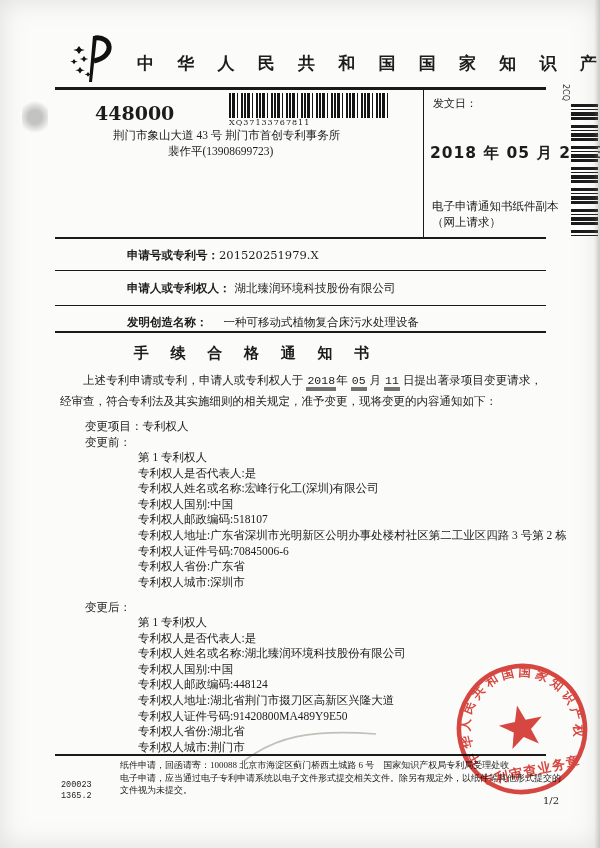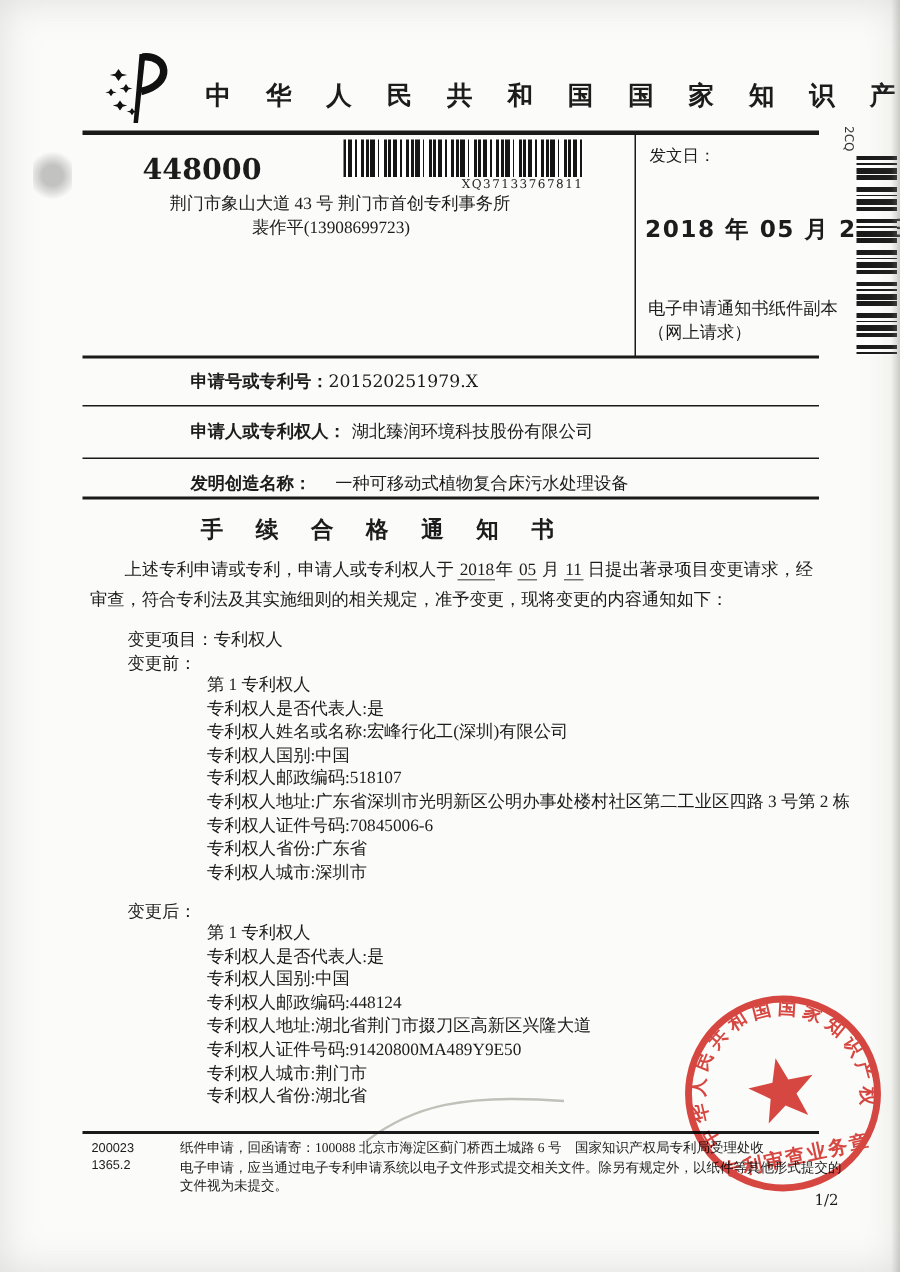--- a/index.html
+++ b/index.html
@@ -10,37 +10,37 @@
   }
   .abs{position:absolute;}
   .rule{background:#1a1a1a;}
   
   .agency-title{font-size:17px;font-weight:bold;letter-spacing:9.5px;white-space:nowrap;}
   .postcode{font-size:19px;font-weight:bold;font-family:"DejaVu Serif",serif;}
   .addr{font-size:11.5px;white-space:nowrap;}
   .barcode-h{
     background:repeating-linear-gradient(90deg,#151515 0 2px,#fff 2px 3px,#151515 3px 6px,#fff 6px 8px,#151515 8px 9px,#fff 9px 12px,#151515 12px 14px,#fff 14px 15px);
   }
-  .barcode-num{font-size:8px;letter-spacing:1px;font-family:"DejaVu Serif",serif;text-align:right;}
+  .barcode-num{font-size:8px;letter-spacing:1px;font-family:"DejaVu Serif",serif;text-align:left;}
   .vline{background:#1a1a1a;width:1px;}
   .issue-label{font-size:11px;}
   .issue-date{font-size:15.5px;font-weight:bold;font-family:"DejaVu Sans","Liberation Sans",sans-serif;letter-spacing:1px;white-space:nowrap;}
   .copy-note{font-size:11.5px;line-height:1.35;width:132px;}
   
   .row-label{font-size:11.5px;font-weight:bold;padding-left:42px;}
   .row-value{font-size:11.5px;font-weight:normal;font-family:"DejaVu Serif",serif;}
   .row-value-normal{font-size:11.5px;font-weight:normal;margin-top:36px;}
   
   .notice-title{font-size:15px;font-weight:bold;letter-spacing:9px;white-space:nowrap;}
   .para{font-size:11.5px;line-height:1.78;text-indent:2em;width:482px;text-align:justify;}
-  .u{border-bottom:1px solid #737373;padding:0 1px;}
+  .u{border-bottom:4px solid #737373;padding:0 1px;font-family:Liberation Mono, monospace;}
   .chg{font-size:11.5px;white-space:nowrap;}
   .chg-list div{font-size:11.5px;line-height:15.6px;white-space:nowrap;}
   
-  .foot-code{font-size:8.5px;line-height:11px;font-family:Liberation Sans, sans-serif;}
+  .foot-code{font-size:8.5px;line-height:11px;font-family:Liberation Mono, monospace;margin-top:20px;}
   .foot-text div{font-size:9px;line-height:12.5px;white-space:nowrap;}
   .page-num{font-size:10px;font-family:"DejaVu Serif",serif;}
   
   .barcode-v{
     background:repeating-linear-gradient(180deg,#1b1b1b 0 3px,#fff 3px 5px,#1b1b1b 5px 6px,#fff 6px 8px,#1b1b1b 8px 12px,#fff 12px 13px,#1b1b1b 13px 16px,#fff 16px 21px);
   }
   .side-code{font-size:8px;font-family:"DejaVu Sans",sans-serif;transform:rotate(90deg);transform-origin:left top;white-space:nowrap;color:#333;}
   
   .seal{mix-blend-mode:multiply;opacity:.9;}
   
@@ -122,26 +122,27 @@
     <div>专利权人证件号码:70845006-6</div>
     <div>专利权人省份:广东省</div>
     <div>专利权人城市:深圳市</div>
   </div>
 
   <div class="abs chg" style="left:85px;top:600px;">变更后：</div>
 
   <div class="abs chg-list" style="left:138px;top:615px;">
     <div>第 1 专利权人</div>
     <div>专利权人是否代表人:是</div>
+    <div>专利权人姓名或名称:湖北臻润环境科技股份有限公司</div>
     <div>专利权人国别:中国</div>
     <div>专利权人邮政编码:448124</div>
     <div>专利权人地址:湖北省荆门市掇刀区高新区兴隆大道</div>
     <div>专利权人证件号码:91420800MA489Y9E50</div>
+    <div>专利权人省份:湖北省</div>
     <div>专利权人城市:荆门市</div>
-    <div>专利权人省份:湖北省</div>
   </div>
 
   <div class="abs" style="left:230px;top:715px;width:170px;height:55px;">
     <svg width="170" height="55" viewBox="0 0 170 55">
       <path d="M14 46 C 45 22, 80 14, 146 19" fill="none" stroke="#b6b6ae" stroke-width="1.6" opacity="0.85"></path>
     </svg>
   </div>
 
   <div class="abs rule" style="left:55px;top:754px;width:491px;height:1.5px;"></div>
   <div class="abs foot-code" style="left:61px;top:760px;">

